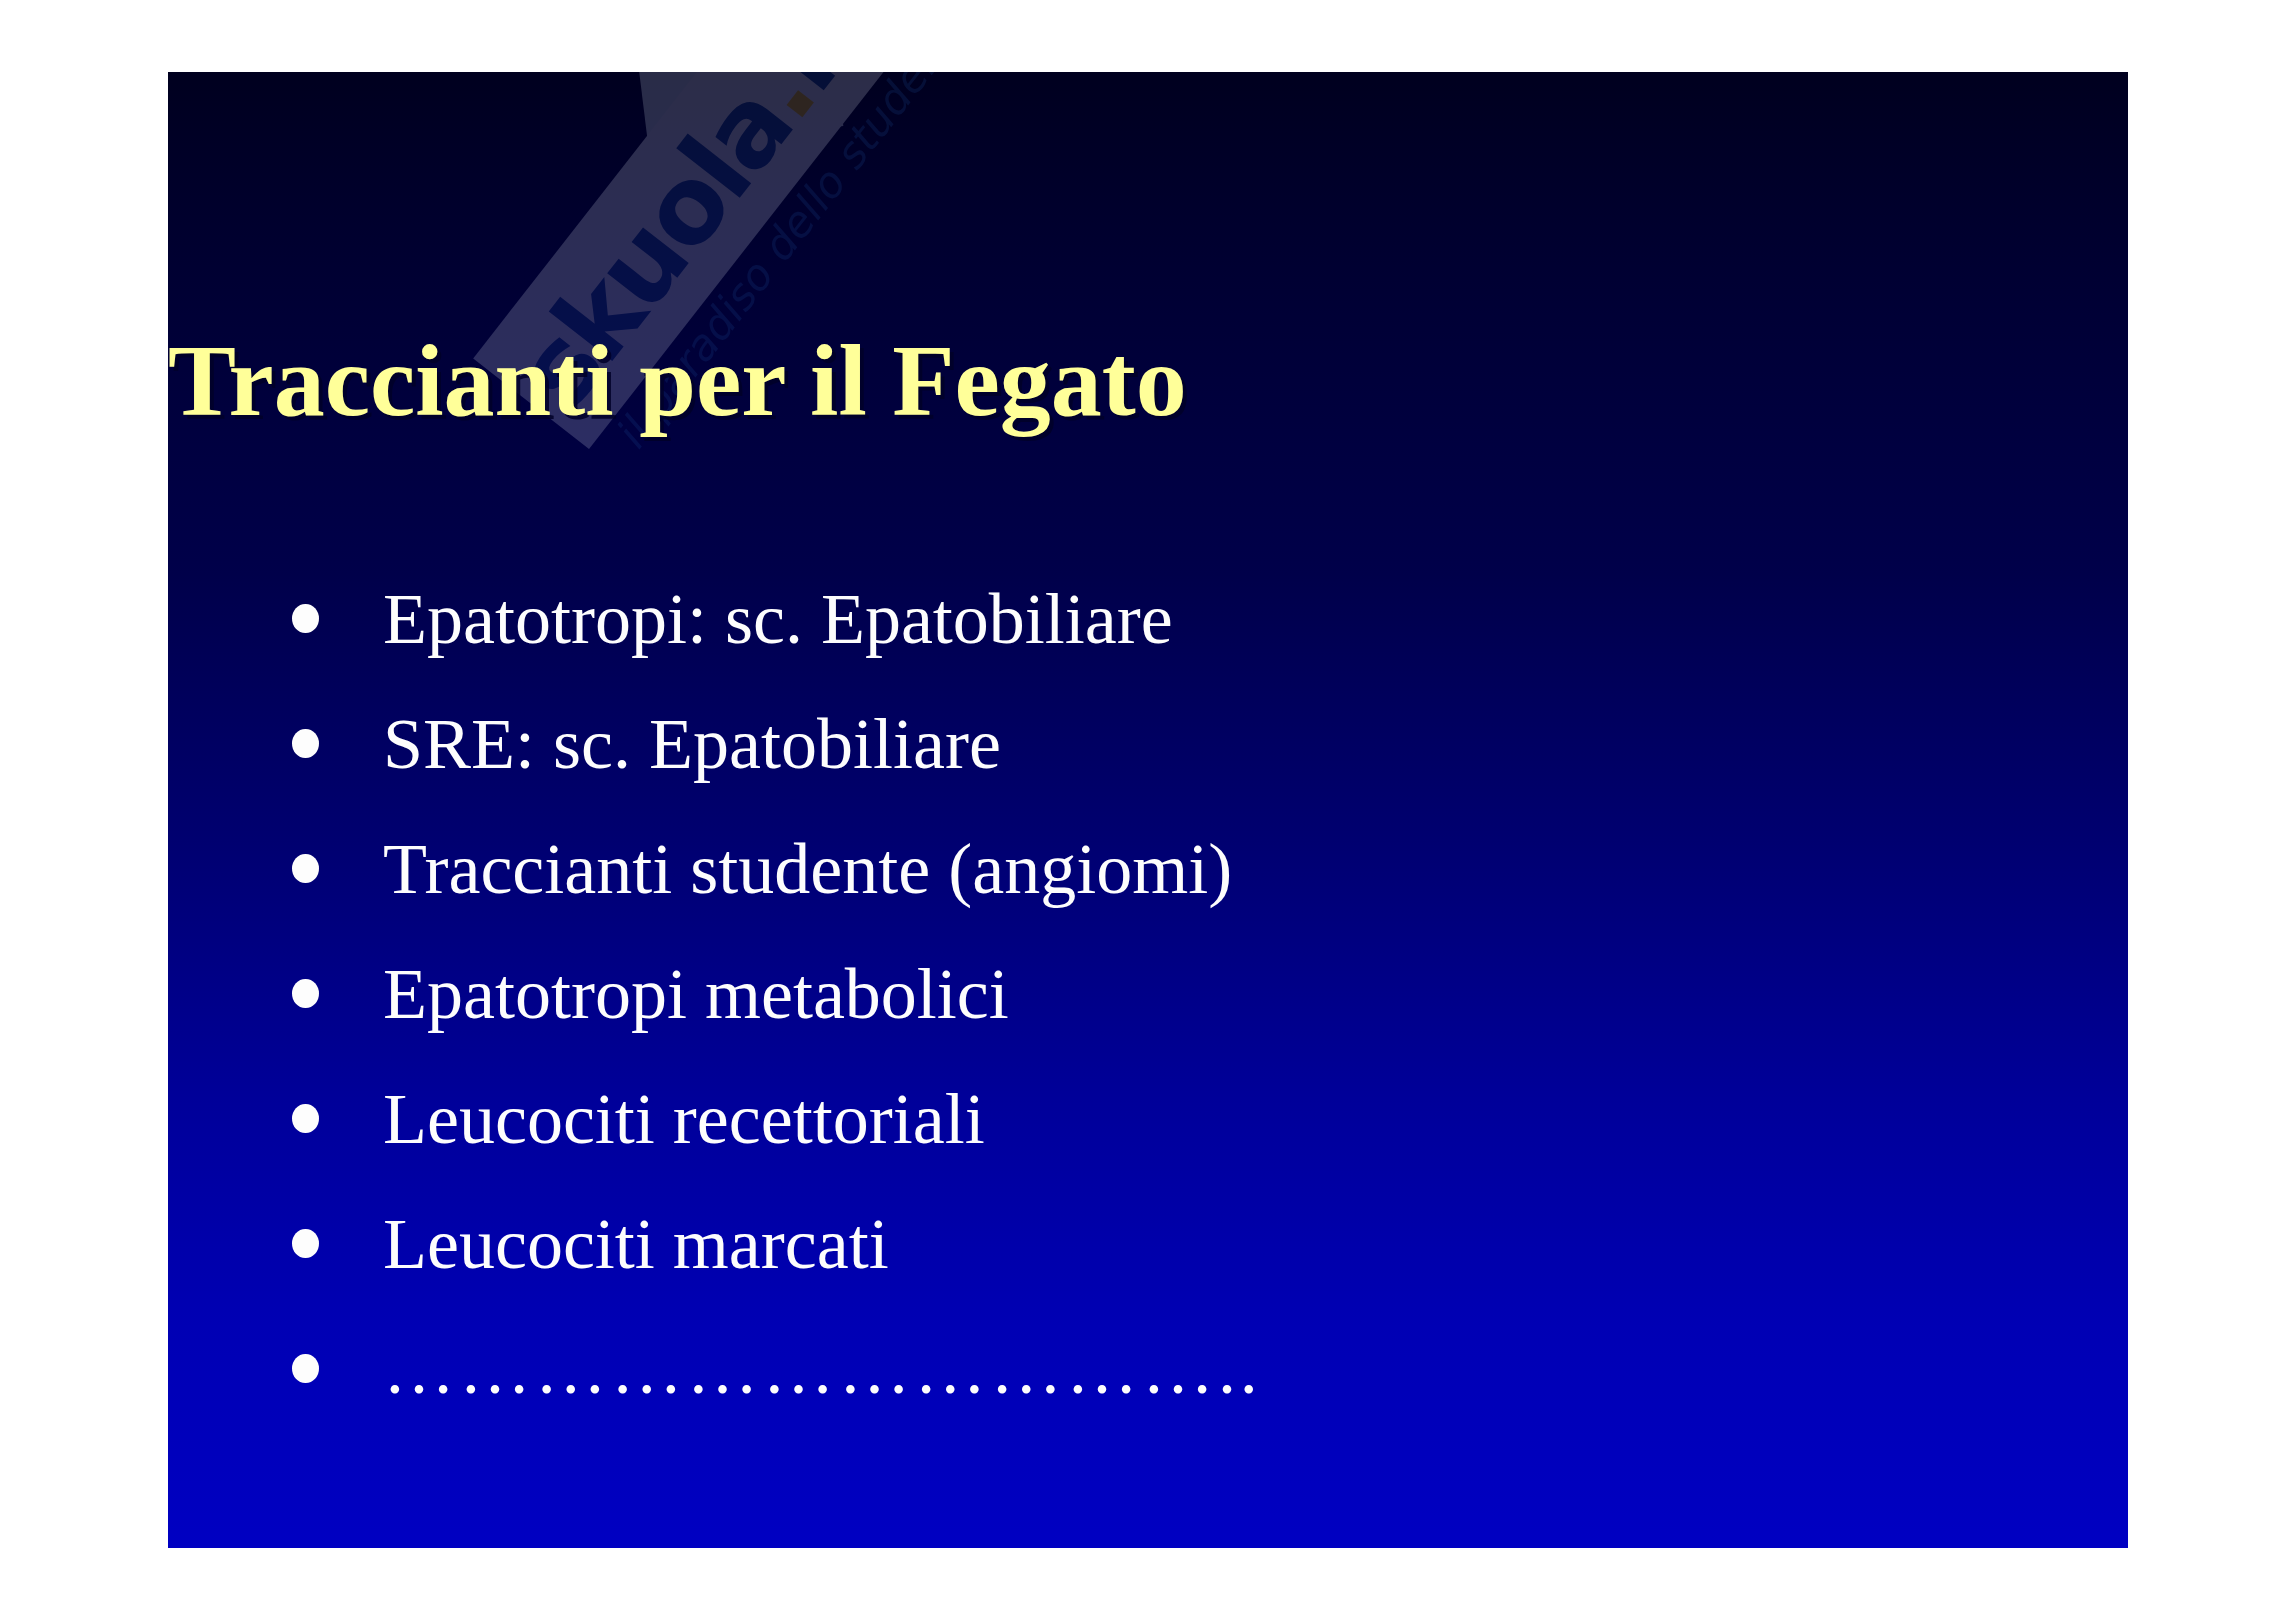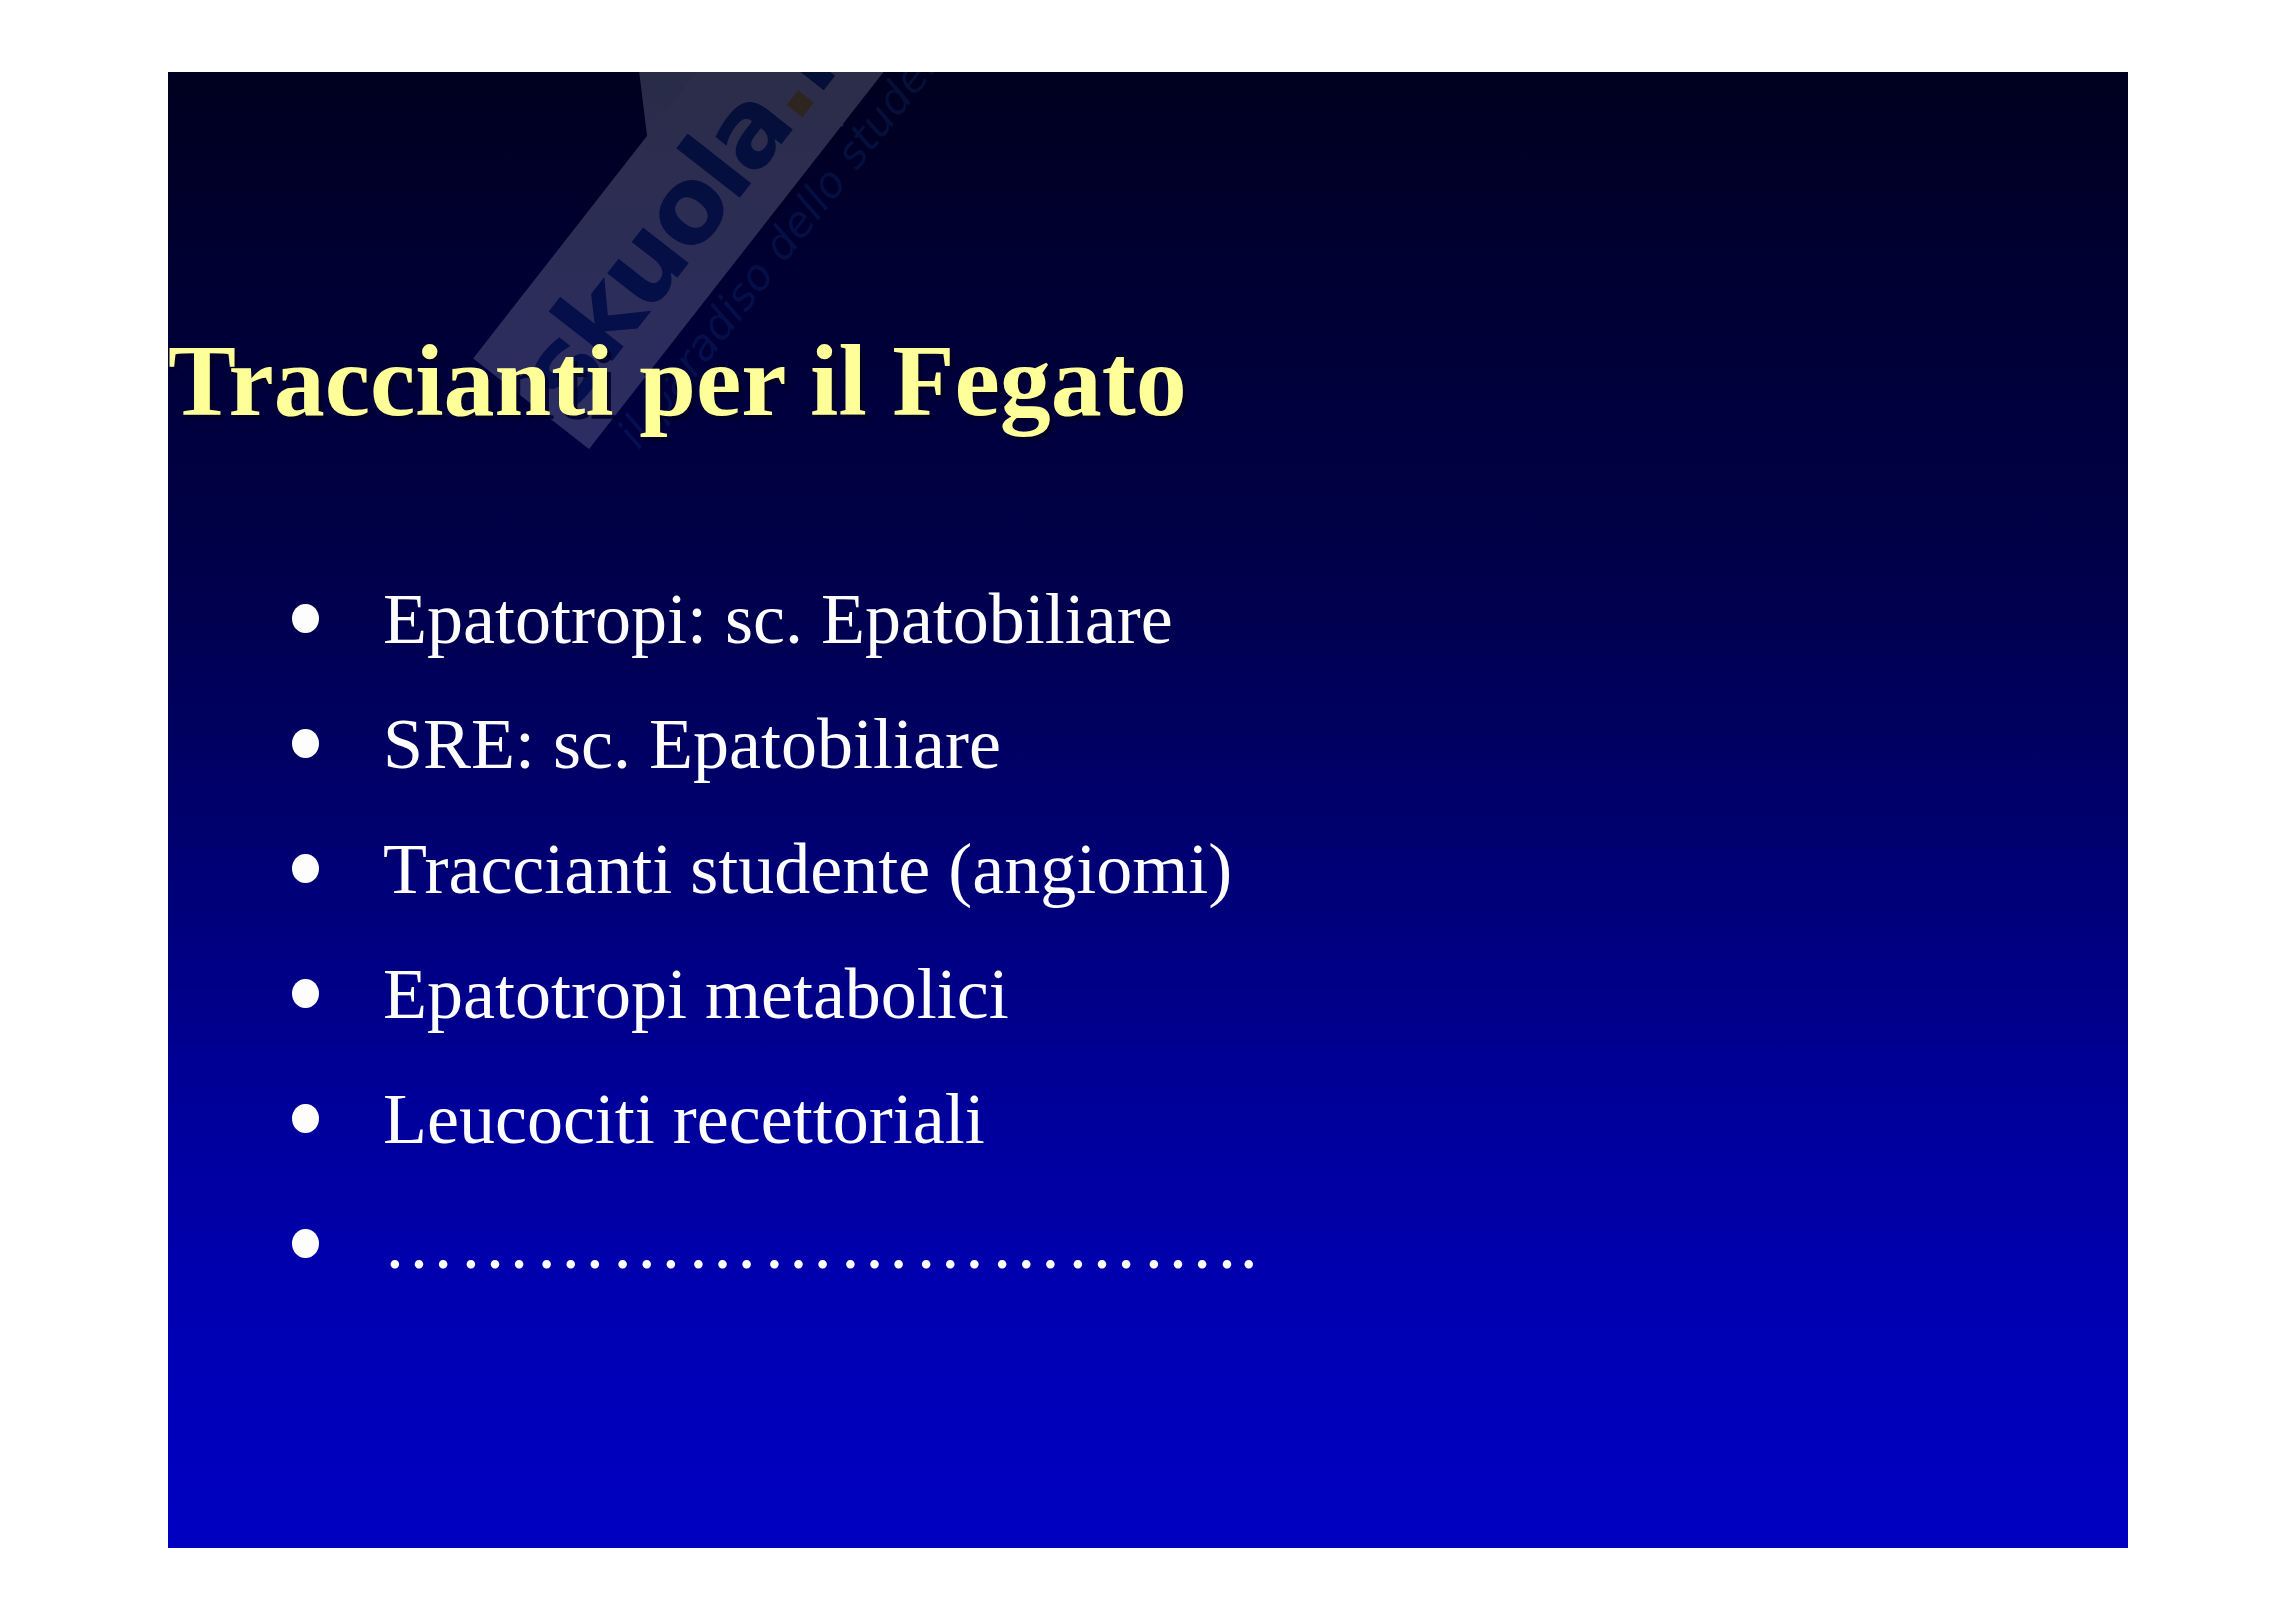--- a/index.html
+++ b/index.html
@@ -184,20 +184,24 @@
       <li class="bullet-row">
         <span class="bullet-marker"></span>
         <span class="bullet-text">Epatotropi metabolici</span>
       </li>
 
       <li class="bullet-row">
         <span class="bullet-marker"></span>
         <span class="bullet-text">Leucociti recettoriali</span>
       </li>
 
+      <li class="bullet-row">
+        <span class="bullet-marker"></span>
+        <span class="bullet-text">Leucociti marcati</span>
+      </li>
 
       <li class="bullet-row">
         <span class="bullet-marker"></span>
         <span class="ellipsis-text">……………………………..</span>
       </li>
 
     </ul>
 
   </div>
 </div>

